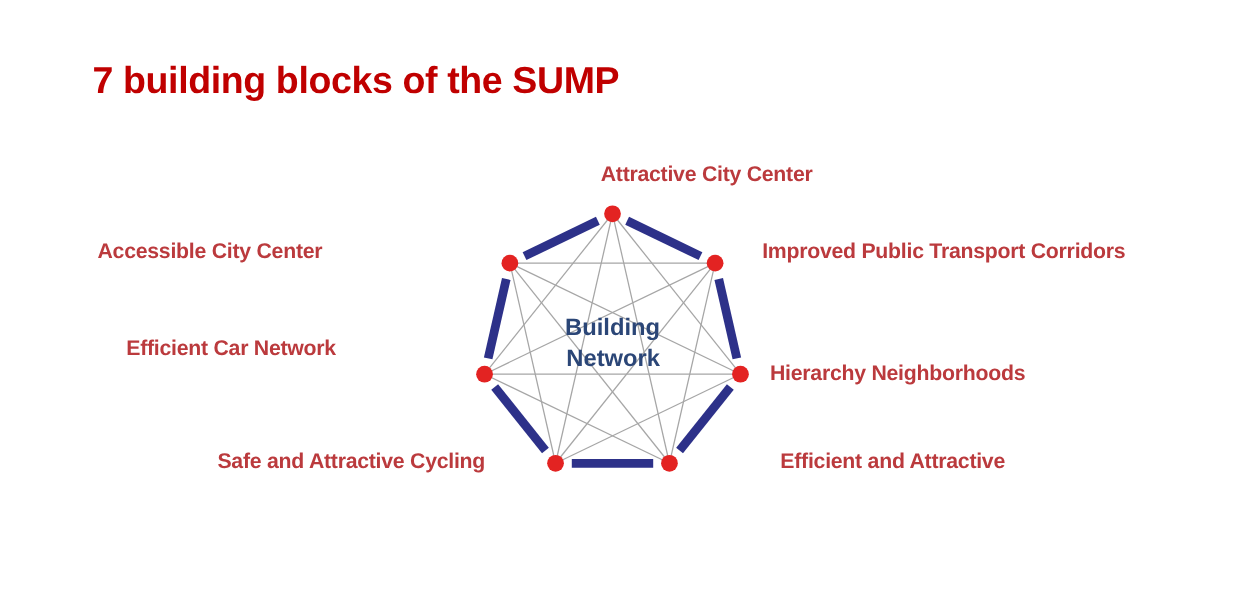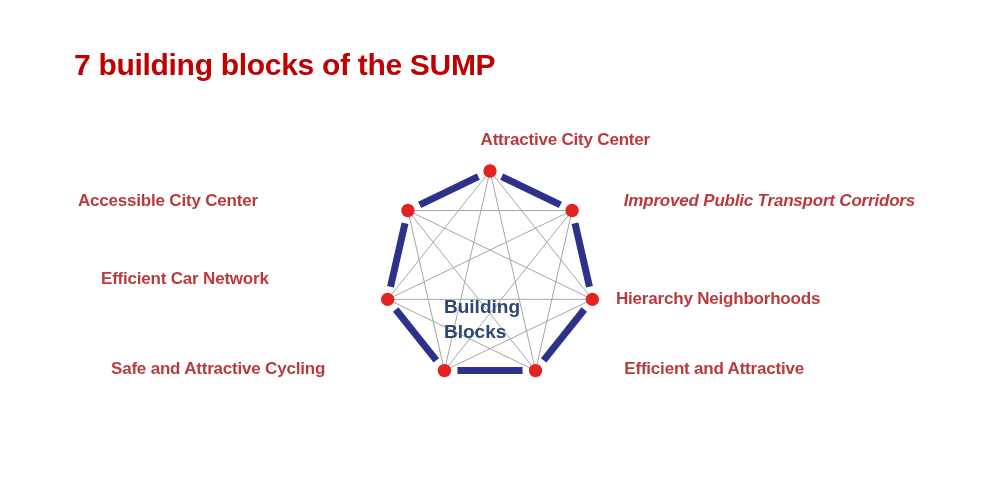--- a/index.html
+++ b/index.html
@@ -37,37 +37,36 @@
     position: absolute;
     font-size: 17px;
     font-weight: bold;
     letter-spacing: -0.2px;
     line-height: 21px;
     color: var(--label-red, #BB3A3D);
     white-space: nowrap;
   }
   .node-label span { display: block; }
   .pos-0 { left: 350px; top: 129px; width: 300px; text-align: right; }
-  .pos-1 { left: 595px; top: 190px; width: 320px; text-align: right; font-style: italic; }
+  .pos-1 { left: 595px; top: 190px; width: 320px; text-align: center; }
   .pos-2 { left: 616px; top: 288px; width: 300px; text-align: left; }
   .pos-3 { left: 504px; top: 358px; width: 300px; text-align: right; }
-  .pos-4 { left: 111px; top: 358px; width: 300px; text-align: left; }
+  .pos-4 { left: 131px; top: 358px; width: 300px; text-align: center; }
   .pos-5 { left:  101px; top: 268px; width: 300px; }
   .pos-6 { left:  78px; top: 190px; width: 300px; text-align: left; }
   .center-label {
     position: absolute;
-    left: 444px;
+    left: 424px;
     top: 250px;
     width: 104px;
-    text-align: left;
+    text-align: right;
     font-size: 19px;
     font-weight: bold;
     line-height: 25px;
     color: var(--center-navy, #2B4677);
-    margin-top: 44px;
   }
   .center-label span { display: block; }
   .stray-mark {
     position: absolute;
     left: 797px;
     top: 456px;
     width: 5px;
     height: 4px;
     background: #aaaaaa;
     opacity: 0.65;
@@ -114,21 +113,21 @@
       <circle cx="572.0923056591431" cy="210.533570804833" r="6.7" fill="#E32322"></circle>
       <circle cx="592.3674307790915" cy="299.364698065413" r="6.7" fill="#E32322"></circle>
       <circle cx="535.5577926073436" cy="370.601731129754" r="6.7" fill="#E32322"></circle>
       <circle cx="444.4422073926564" cy="370.601731129754" r="6.7" fill="#E32322"></circle>
       <circle cx="387.6325692209085" cy="299.364698065413" r="6.7" fill="#E32322"></circle>
       <circle cx="407.9076943408569" cy="210.533570804833" r="6.7" fill="#E32322"></circle>
     </svg>
 
   <div class="center-label">
     <span>Building</span>
-    <span>Blocks</span>
+    <span>Network</span>
   </div>
 
   <div class="node-label pos-0">
     <span>Attractive City Center</span>
   </div>
 
   <div class="node-label pos-1">
     <span>Improved Public Transport Corridors</span>
   </div>
 

